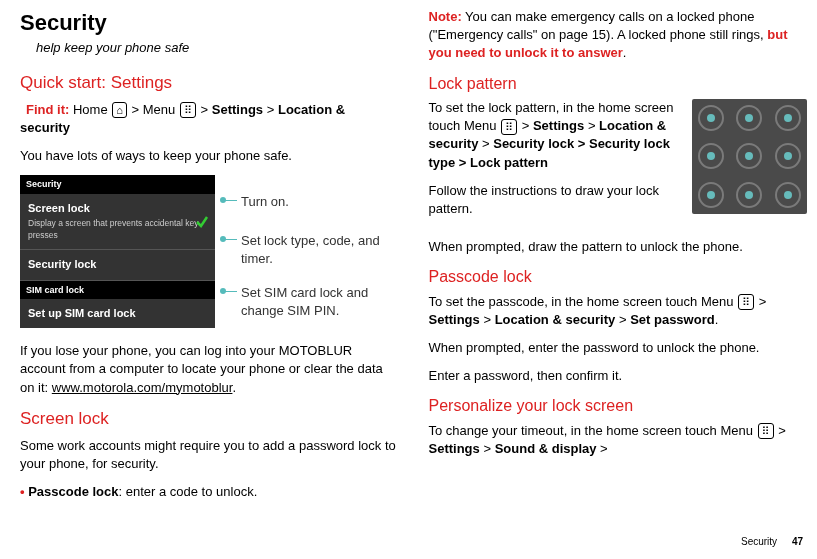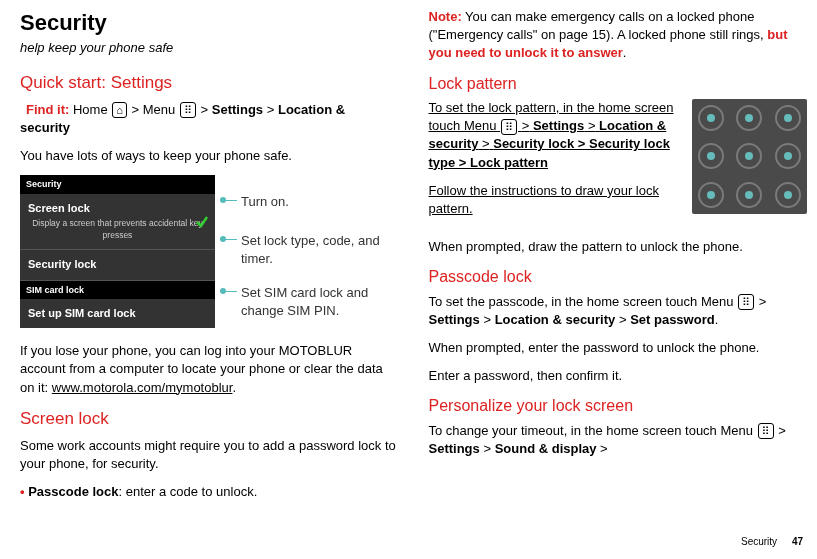--- a/index.html
+++ b/index.html
@@ -14,21 +14,21 @@
     position: relative;
     padding: 8px 10px 10px 20px;
   }
   .columns {
     display: flex;
     gap: 30px;
     height: 100%;
   }
   .col { flex: 1; }
   .page-title { font-size: 22px; font-weight: bold; }
-  .subtitle { font-style: italic; margin-bottom: 14px; }
+  .subtitle { font-style: italic; margin-bottom: 14px; margin-left: 16px; }
   .h2-red { color: #d22; font-size: 17px; font-weight: normal; margin-bottom: 6px; }
   .find-it { color: #d22; font-weight: bold; padding-left: 6px; }
   .para { margin-bottom: 10px; }
   .crumb-icon {
     display: inline-block;
     border: 1px solid #000;
     border-radius: 3px;
     padding: 0px 3px;
     font-size: 11px;
     line-height: 14px;
@@ -53,21 +53,21 @@
     font-size: 9px;
     font-weight: bold;
     padding: 3px 6px;
   }
   .phone-row {
     padding: 7px 8px;
     border-bottom: 1px solid #555;
     position: relative;
   }
   .phone-row-title { font-weight: bold; font-size: 11px; }
-  .phone-row-sub { font-size: 8.5px; color: #ccc; margin-top: 2px; text-align: center; }
+  .phone-row-sub { font-size: 8.5px; color: #ccc; margin-top: 2px; }
   .checkmark {
     position: absolute;
     right: 6px;
     top: 50%;
     transform: translateY(-50%);
     width: 14px;
     height: 14px;
   }
   .annotations {
     font-size: 13px;
@@ -96,21 +96,21 @@
     background: #5bb;
   }
   .a1 { margin-bottom: 20px; }
   .a2 { margin-bottom: 16px; }
   ul.bullets { list-style: none; margin-bottom: 10px; }
   ul.bullets li { margin-bottom: 6px; }
   ul.bullets li::before { content: "• "; color: #d22; font-weight: bold; }
   .note-label { color: #d22; font-weight: bold; }
   .red-bold { color: #d22; font-weight: bold; }
   .sub-h { color: #d22; font-size: 16px; font-weight: normal; margin: 10px 0 4px 0; }
-  .pattern-wrap { display: flex; gap: 10px; margin-bottom: 10px; text-decoration: underline; }
+  .pattern-wrap { display: flex; gap: 10px; margin-bottom: 10px; }
   .pattern-text { flex: 1; }
   .pattern-grid {
     width: 115px;
     height: 115px;
     background: #4a4a4a;
     display: grid;
     grid-template-columns: repeat(3, 1fr);
     grid-template-rows: repeat(3, 1fr);
     place-items: center;
     border-radius: 2px;

